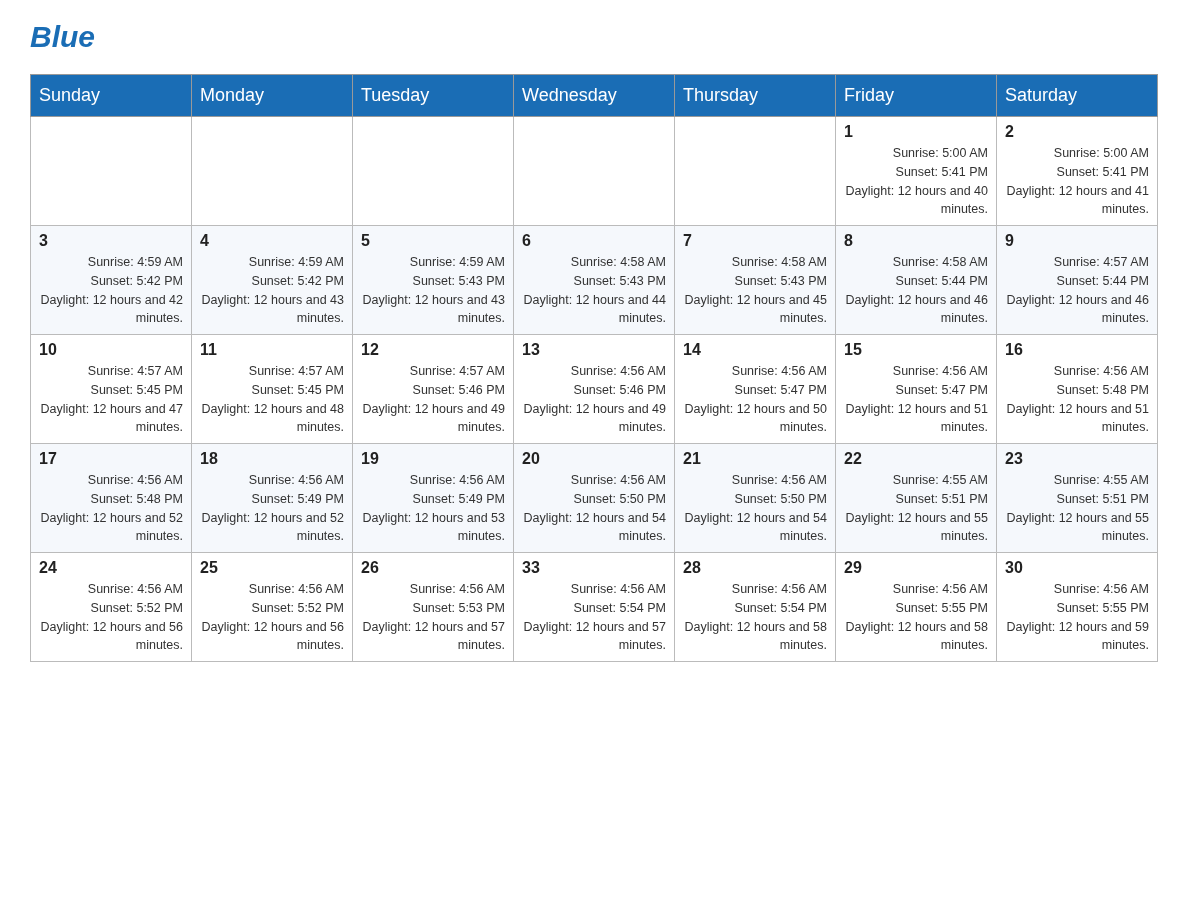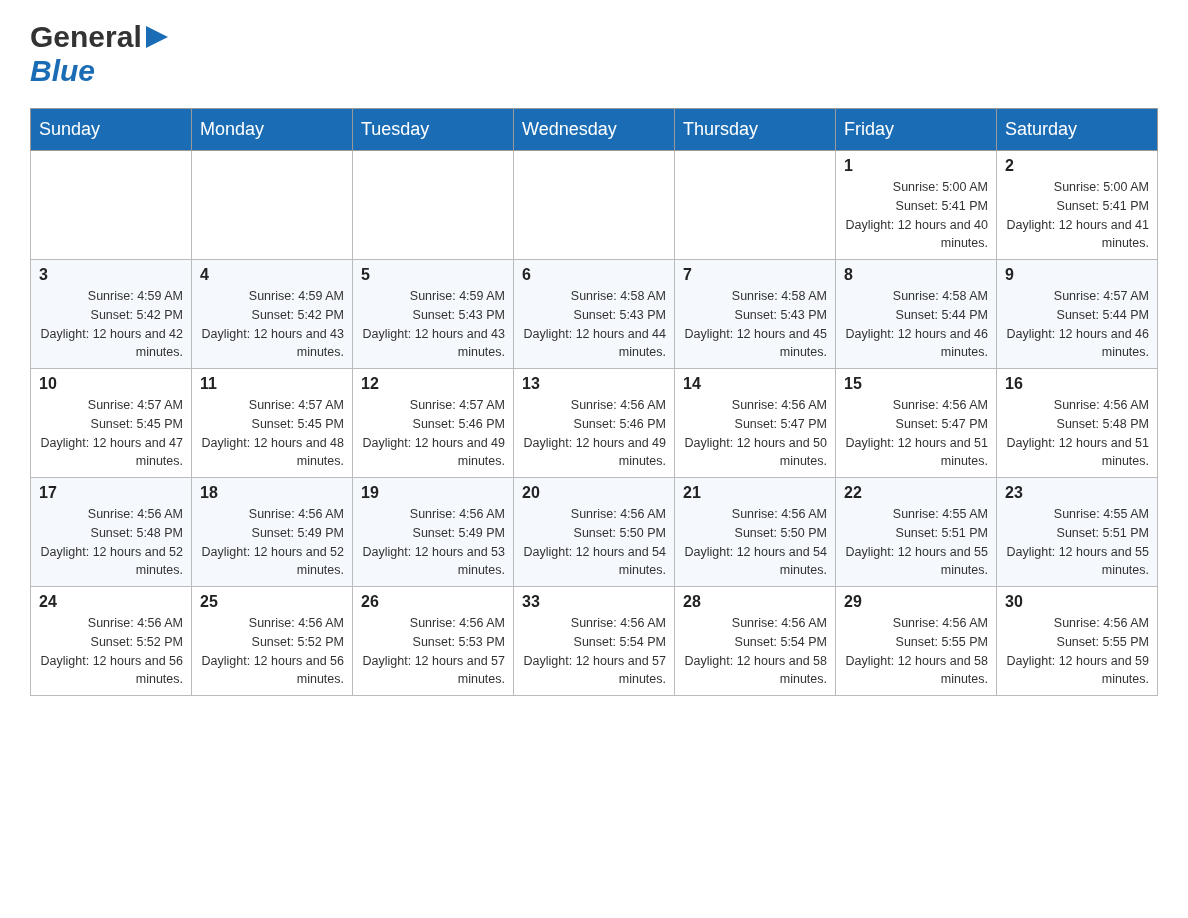--- a/index.html
+++ b/index.html
@@ -87,28 +87,20 @@
     .calendar thead tr th {
       background-color: #1a6db5;
       margin-top: 44px;
     }
   </style>
 </head>
 <body>
 
 <div class="header">
   <div class="logo">
-    <div class="logo-line">
-      <span style="font-size:30px;font-weight:bold;color:#333;font-family:Arial,sans-serif;">General</span>
-      <span style="display:inline-block;margin-left:4px;margin-top:4px;">
-        <svg width="22" height="22" viewBox="0 0 22 22">
-          <polygon points="0,0 22,11 0,22" fill="#1a6db5"></polygon>
-        </svg>
-      </span>
-    </div>
     <div>
       <span style="font-size:30px;font-weight:bold;color:#1a6db5;font-family:Arial,sans-serif;font-style:italic;">Blue</span>
     </div>
   </div>
   <div class="title-area">
     <div class="month-title"></div>
     <div class="location-title"></div>
   </div>
 </div>
 

